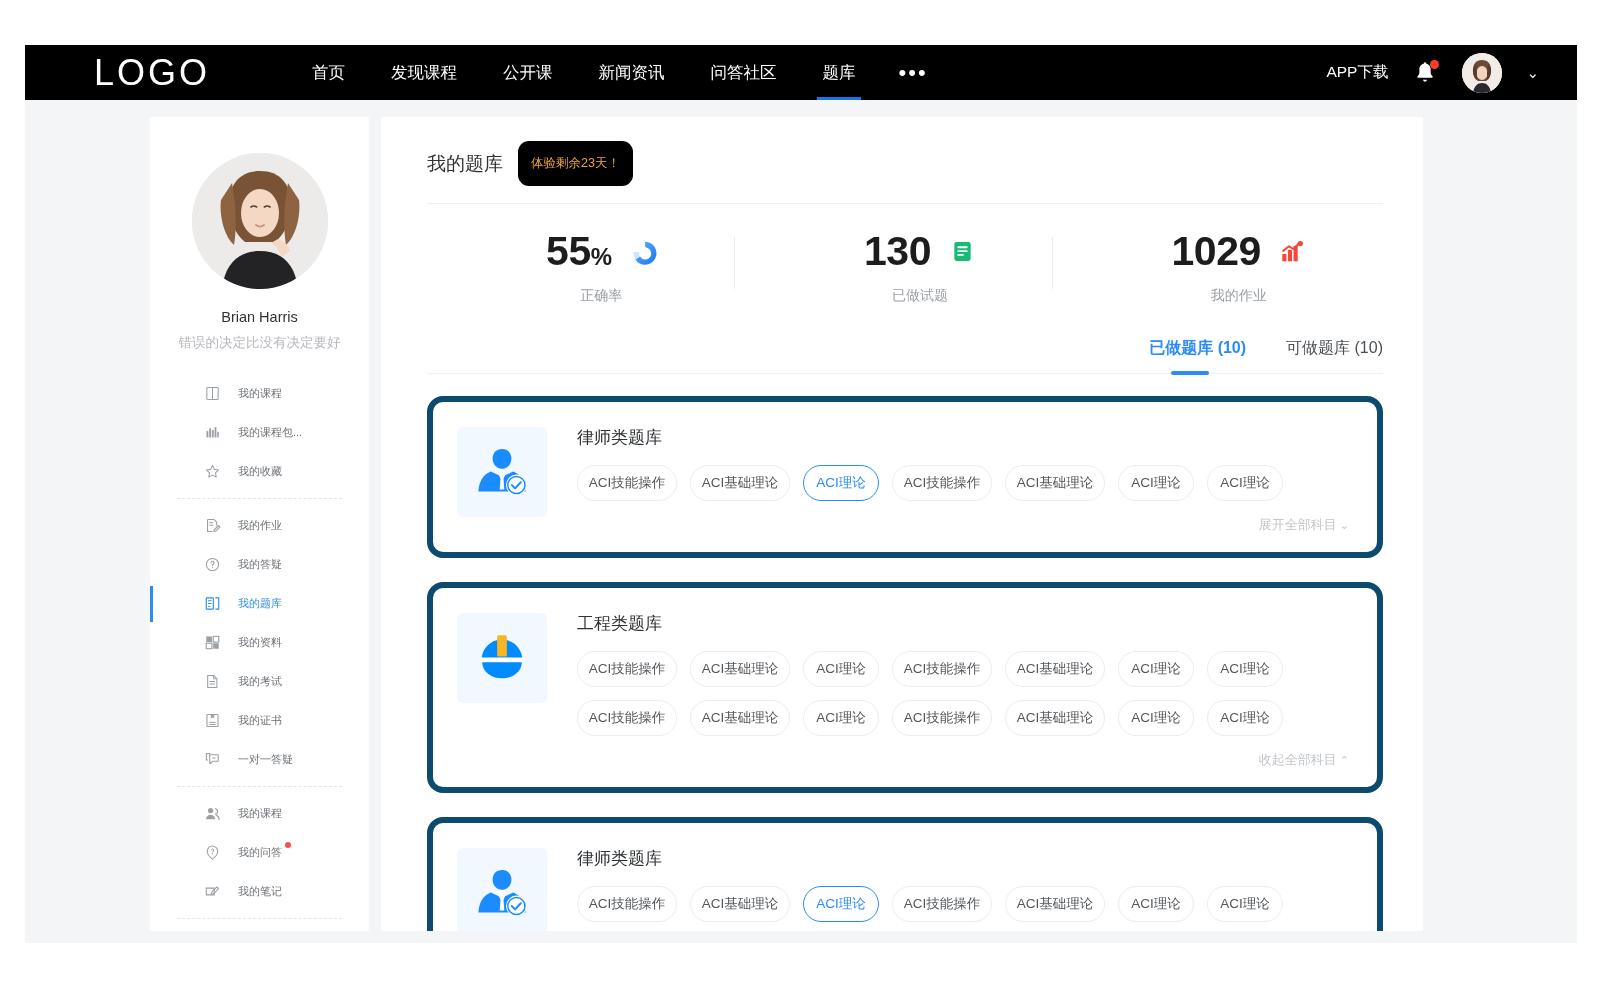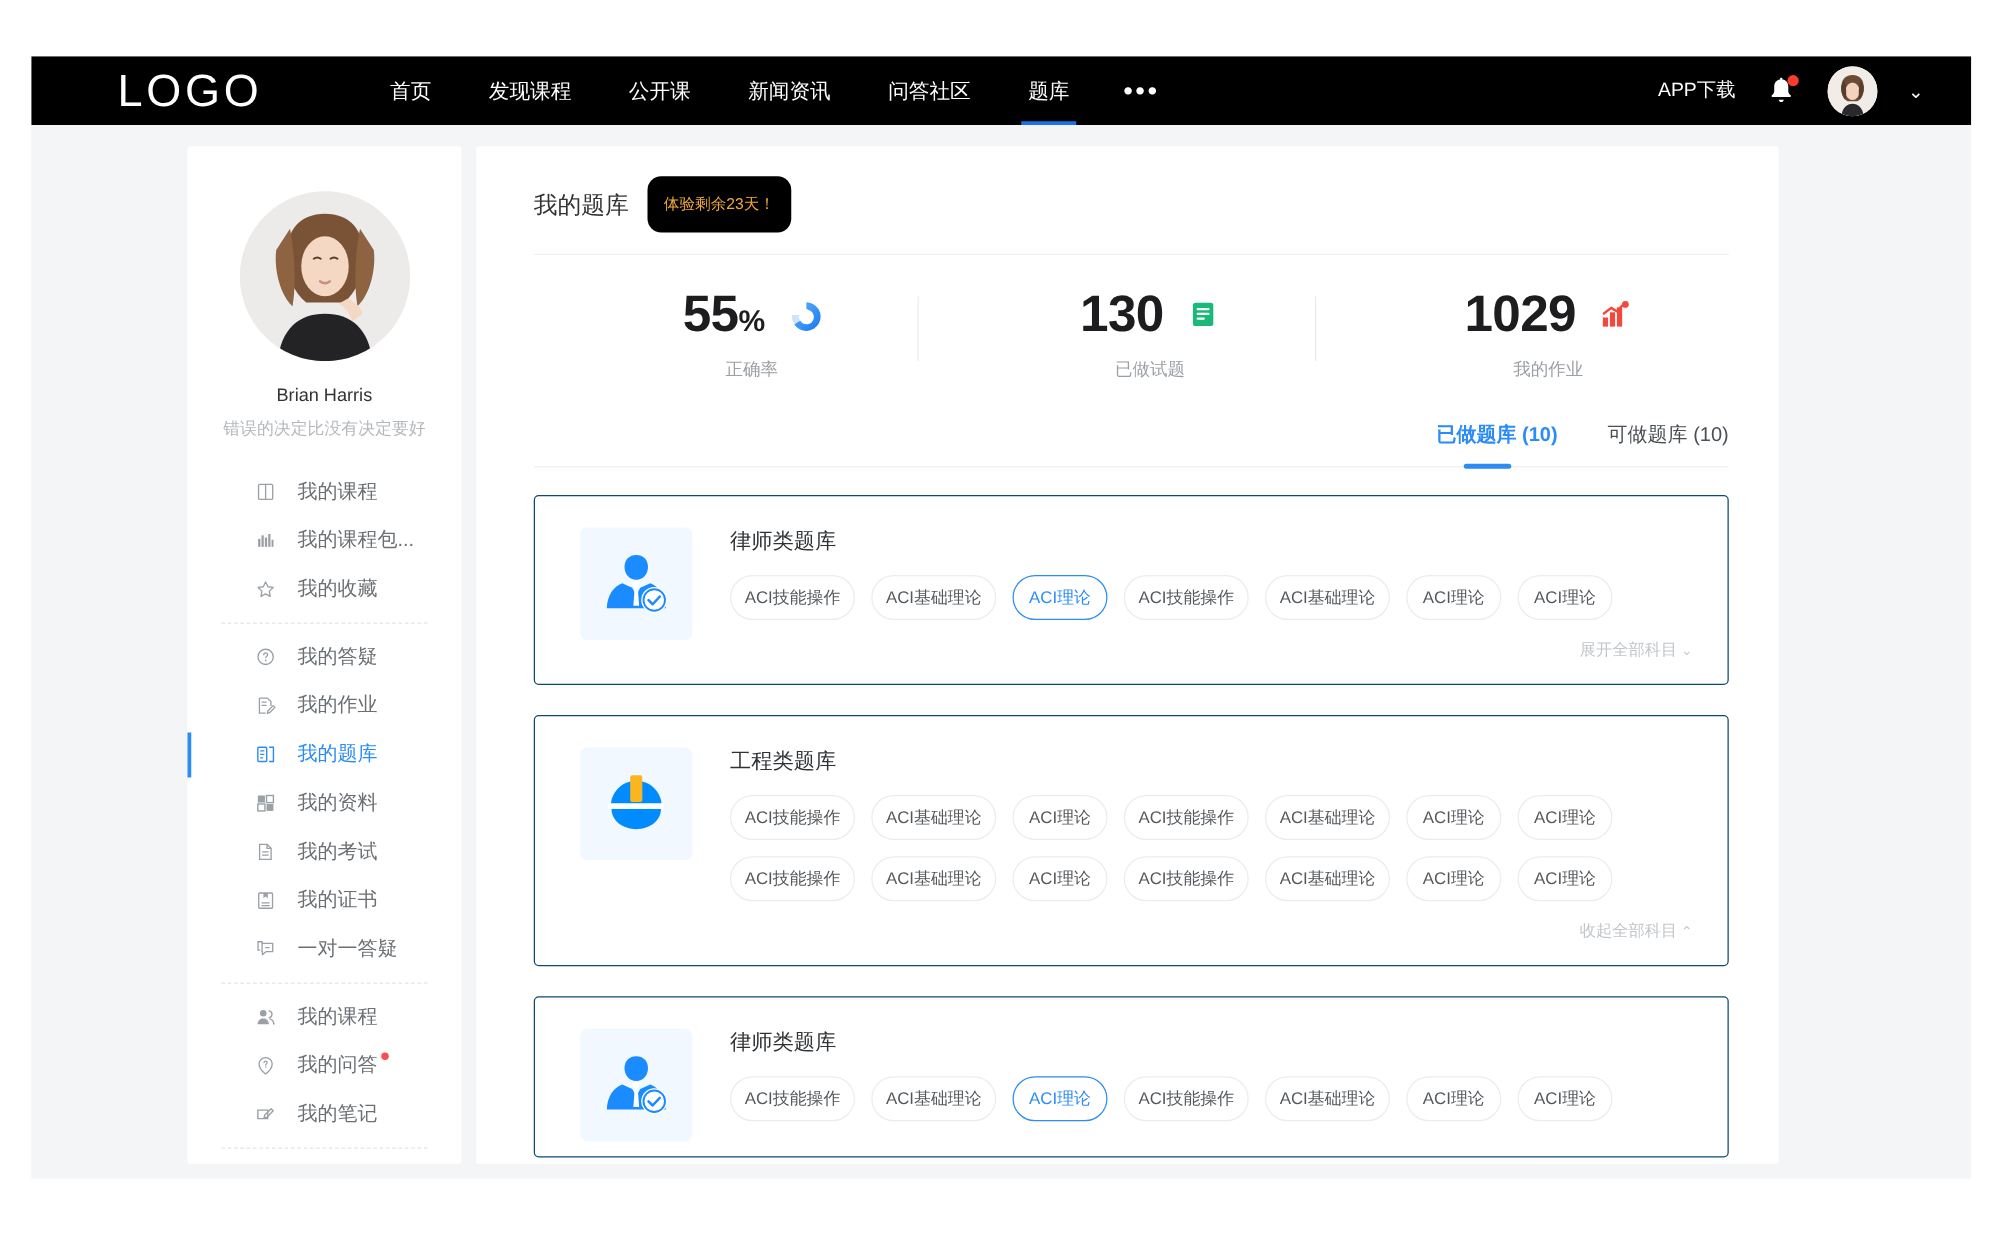--- a/index.html
+++ b/index.html
@@ -154,21 +154,21 @@
     margin: 7px 27px 7px 27px;
   }
   .menu-item {
     display: flex;
     align-items: center;
     height: 39px;
     padding-left: 54px;
     cursor: pointer;
     position: relative;
     color: #6b7075;
-    font-size: 16px;
+    font-size: 11px;
   }
   .menu-item .mi-icon {
     width: 17px; height: 17px;
     margin-right: 17px;
     display: flex;
     align-items: center;
     justify-content: center;
     flex-shrink: 0;
   }
   .menu-item.active { color: #2b8cf5; }
@@ -277,24 +277,24 @@
     left: 22px;
     bottom: -2px;
     width: 38px; height: 4px;
     border-radius: 2px;
     background: #2b8cf5;
   }
 
   
   .cards { padding-top: 22px; }
   .qcard {
-    border: 1px solid #0c4a6e;
-    border-radius: 4px;
+    border: 6px solid #0c4a6e;
+    border-radius: 16px;
     margin-bottom: 24px;
-    padding: 22px 26px 12px 36px;
+    padding: 22px 26px 12px 24px;
     display: flex;
     background: #ffffff;
   }
   .qcard-icon {
     width: 90px; height: 90px;
     background: #f2f8ff;
     border-radius: 6px;
     flex-shrink: 0;
     display: flex;
     align-items: center;
@@ -428,38 +428,38 @@
               <svg width="17" height="17" viewBox="0 0 24 24">
                 <path d="M12 3.6l2.6 5.4 5.9.8-4.3 4.2 1 5.9-5.2-2.8-5.2 2.8 1-5.9L3.5 9.8l5.9-.8z" fill="none" stroke="#9aa0a6" stroke-width="1.5" stroke-linejoin="round"></path>
               </svg>
             </span>
             <span>我的收藏</span>
           </div>
           <div class="menu-div"></div>
           <div class="menu-item">
             <span class="mi-icon">
               <svg width="17" height="17" viewBox="0 0 24 24">
-                <circle cx="12" cy="12" r="8.6" fill="none" stroke="#9aa0a6" stroke-width="1.5"></circle>
-                <path d="M9.9 9.7c0-1.3 1-2.2 2.2-2.2s2.1.9 2.1 2.1c0 1.6-2 1.8-2 3.3" fill="none" stroke="#9aa0a6" stroke-width="1.5" stroke-linecap="round"></path>
-                <circle cx="12.1" cy="16" r="1" fill="#9aa0a6"></circle>
-              </svg>
-            </span>
-            <span>我的答疑</span>
-          </div>
-          <div class="menu-item">
-            <span class="mi-icon">
-              <svg width="17" height="17" viewBox="0 0 24 24">
                 <path d="M5 3.5h9l4 4v5" fill="none" stroke="#9aa0a6" stroke-width="1.5"></path>
                 <path d="M5 3.5v17h7" fill="none" stroke="#9aa0a6" stroke-width="1.5"></path>
                 <line x1="7.5" y1="8" x2="13" y2="8" stroke="#9aa0a6" stroke-width="1.4"></line>
                 <line x1="7.5" y1="11.6" x2="13" y2="11.6" stroke="#9aa0a6" stroke-width="1.4"></line>
                 <path d="M20.5 12l2 2-6 6-2.6.6.6-2.6z" fill="none" stroke="#9aa0a6" stroke-width="1.5" stroke-linejoin="round"></path>
               </svg>
             </span>
             <span>我的作业</span>
+          </div>
+          <div class="menu-item">
+            <span class="mi-icon">
+              <svg width="17" height="17" viewBox="0 0 24 24">
+                <circle cx="12" cy="12" r="8.6" fill="none" stroke="#9aa0a6" stroke-width="1.5"></circle>
+                <path d="M9.9 9.7c0-1.3 1-2.2 2.2-2.2s2.1.9 2.1 2.1c0 1.6-2 1.8-2 3.3" fill="none" stroke="#9aa0a6" stroke-width="1.5" stroke-linecap="round"></path>
+                <circle cx="12.1" cy="16" r="1" fill="#9aa0a6"></circle>
+              </svg>
+            </span>
+            <span>我的答疑</span>
           </div>
           <div class="menu-item active">
             <span class="mi-icon">
               <svg width="17" height="17" viewBox="0 0 24 24">
                 <rect x="3.2" y="4" width="10" height="16" rx="1" fill="none" stroke="#2b8cf5" stroke-width="1.6"></rect>
                 <line x1="5.8" y1="8" x2="10.6" y2="8" stroke="#2b8cf5" stroke-width="1.4"></line>
                 <line x1="5.8" y1="12" x2="10.6" y2="12" stroke="#2b8cf5" stroke-width="1.4"></line>
                 <line x1="5.8" y1="16" x2="9" y2="16" stroke="#2b8cf5" stroke-width="1.4"></line>
                 <path d="M16 4h4.8v16H16" fill="none" stroke="#2b8cf5" stroke-width="1.6"></path>
               </svg>

